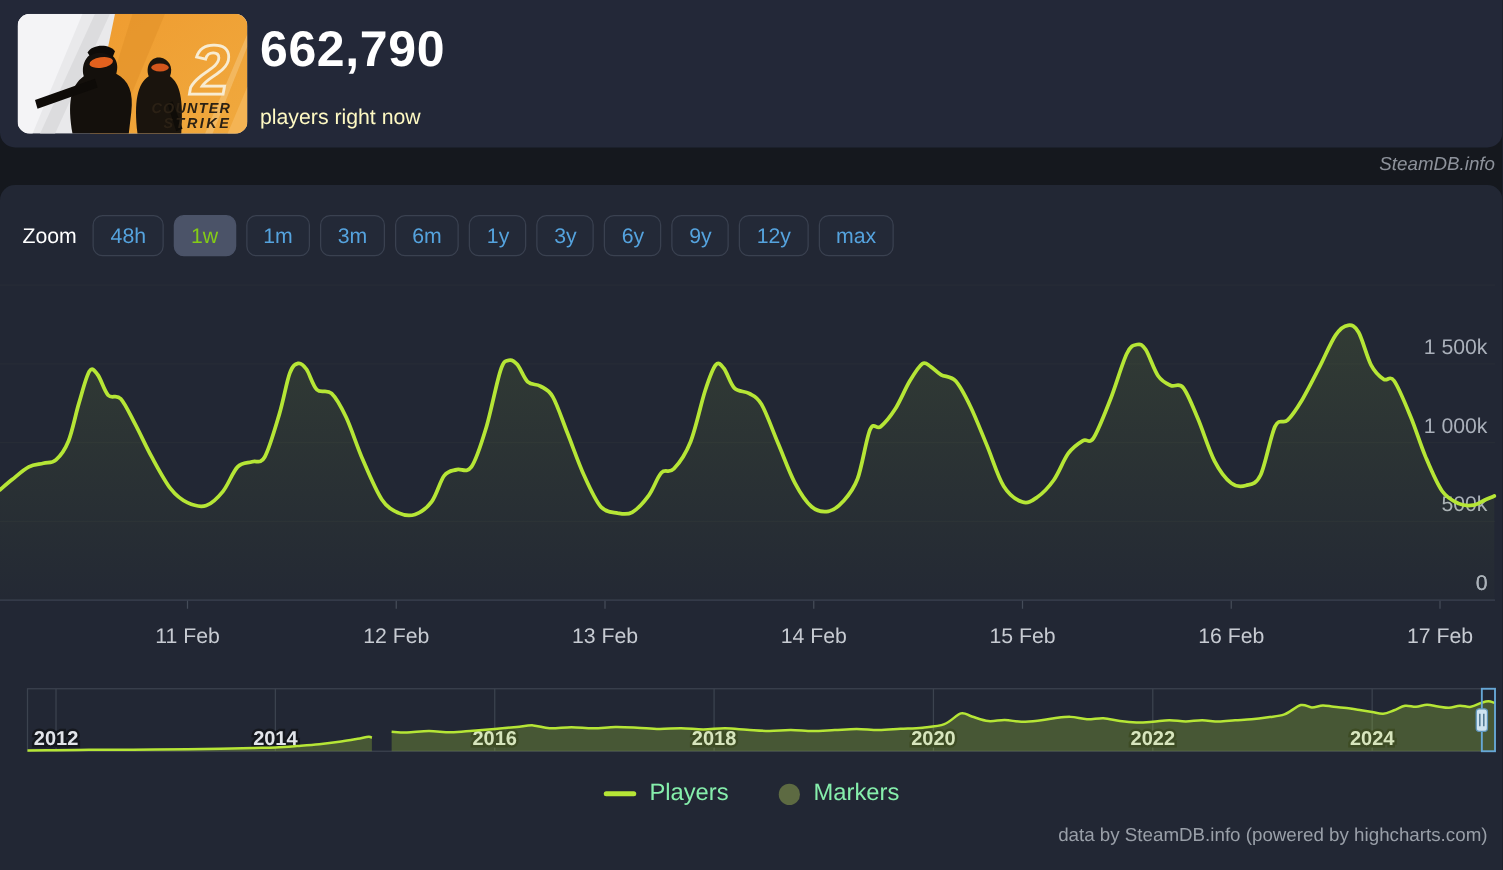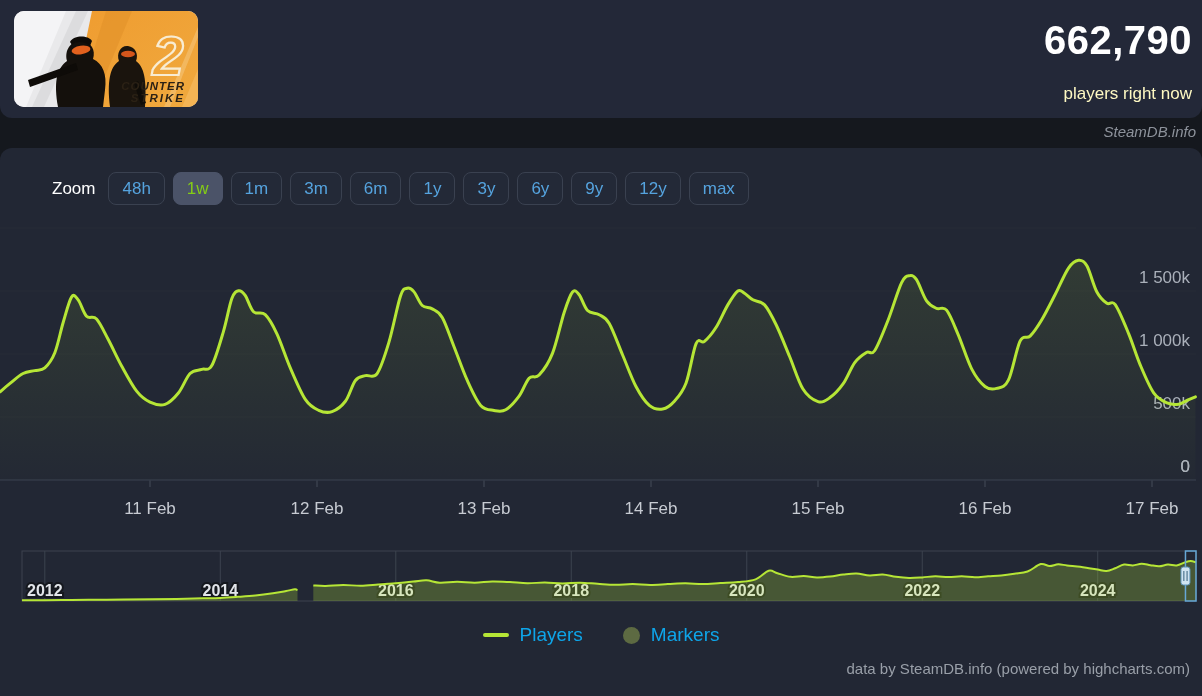--- a/index.html
+++ b/index.html
@@ -12,50 +12,50 @@
   .header{
     position:absolute;top:0;left:0;width:1202px;height:118px;
     background:#232838;border-radius:0 0 12px 12px;
     display:flex;align-items:center;
   }
   .logo{
     margin-left:14px;width:184px;height:96px;border-radius:10px;overflow:hidden;flex:none;
     cursor:pointer;
   }
   .stats{flex:1;display:flex;padding:0 10px;margin-top:2px}
-  .stat{flex:1;text-align:right;color:#fff}
+  .stat{flex:1;text-align:left;color:#fff}
   .stat-value{font-size:40px;font-weight:bold;letter-spacing:.5px;line-height:1.15}
   .stat-label{font-size:17px;color:#fef9c3;margin-top:21px}
   .watermark{
     position:absolute;top:123px;right:6px;
     font-style:italic;font-size:15px;color:#8d929b;
   }
   .panel{
     position:absolute;top:148px;left:0;width:1202px;height:548px;
     background:#222734;border-radius:12px 12px 0 0;
   }
   .zoomrow{
     position:absolute;top:24px;left:18px;right:18px;
-    display:flex;align-items:center;gap:8px;margin-left:34px;
+    display:flex;align-items:center;gap:8px;
   }
   .zoomlabel{color:#fff;font-size:17px;margin-right:5px}
   .rbtn{
     font-family:"Liberation Sans",sans-serif;
     font-size:17px;font-weight:normal;color:#55a3de;
     background:#232937;border:1px solid #3a4150;border-radius:8px;
     padding:5px 13px;line-height:1.25;cursor:pointer;
   }
   .rbtn.active{background:#4b5368;color:#84cc16;border-color:#4b5368}
   #chart{position:absolute;left:0;top:0;width:1202px;height:548px;display:block}
   .legend{
     position:absolute;top:476px;left:0;width:100%;
     display:flex;justify-content:center;align-items:center;gap:40px;
   }
   .legend-item{display:flex;align-items:center;gap:11px;cursor:pointer}
-  .legend-item span.txt{font-size:19px;color:#0ea5e9}
+  .legend-item span.txt{font-size:19px;color:#86efac}
   .swatch-line{width:26px;height:4px;border-radius:2px}
   .swatch-circle{width:17px;height:17px;border-radius:50%}
   .credits{
     position:absolute;right:12px;top:512px;
     font-size:15px;color:#999fa8;
   }
 </style>
 </head>
 <body>
 

